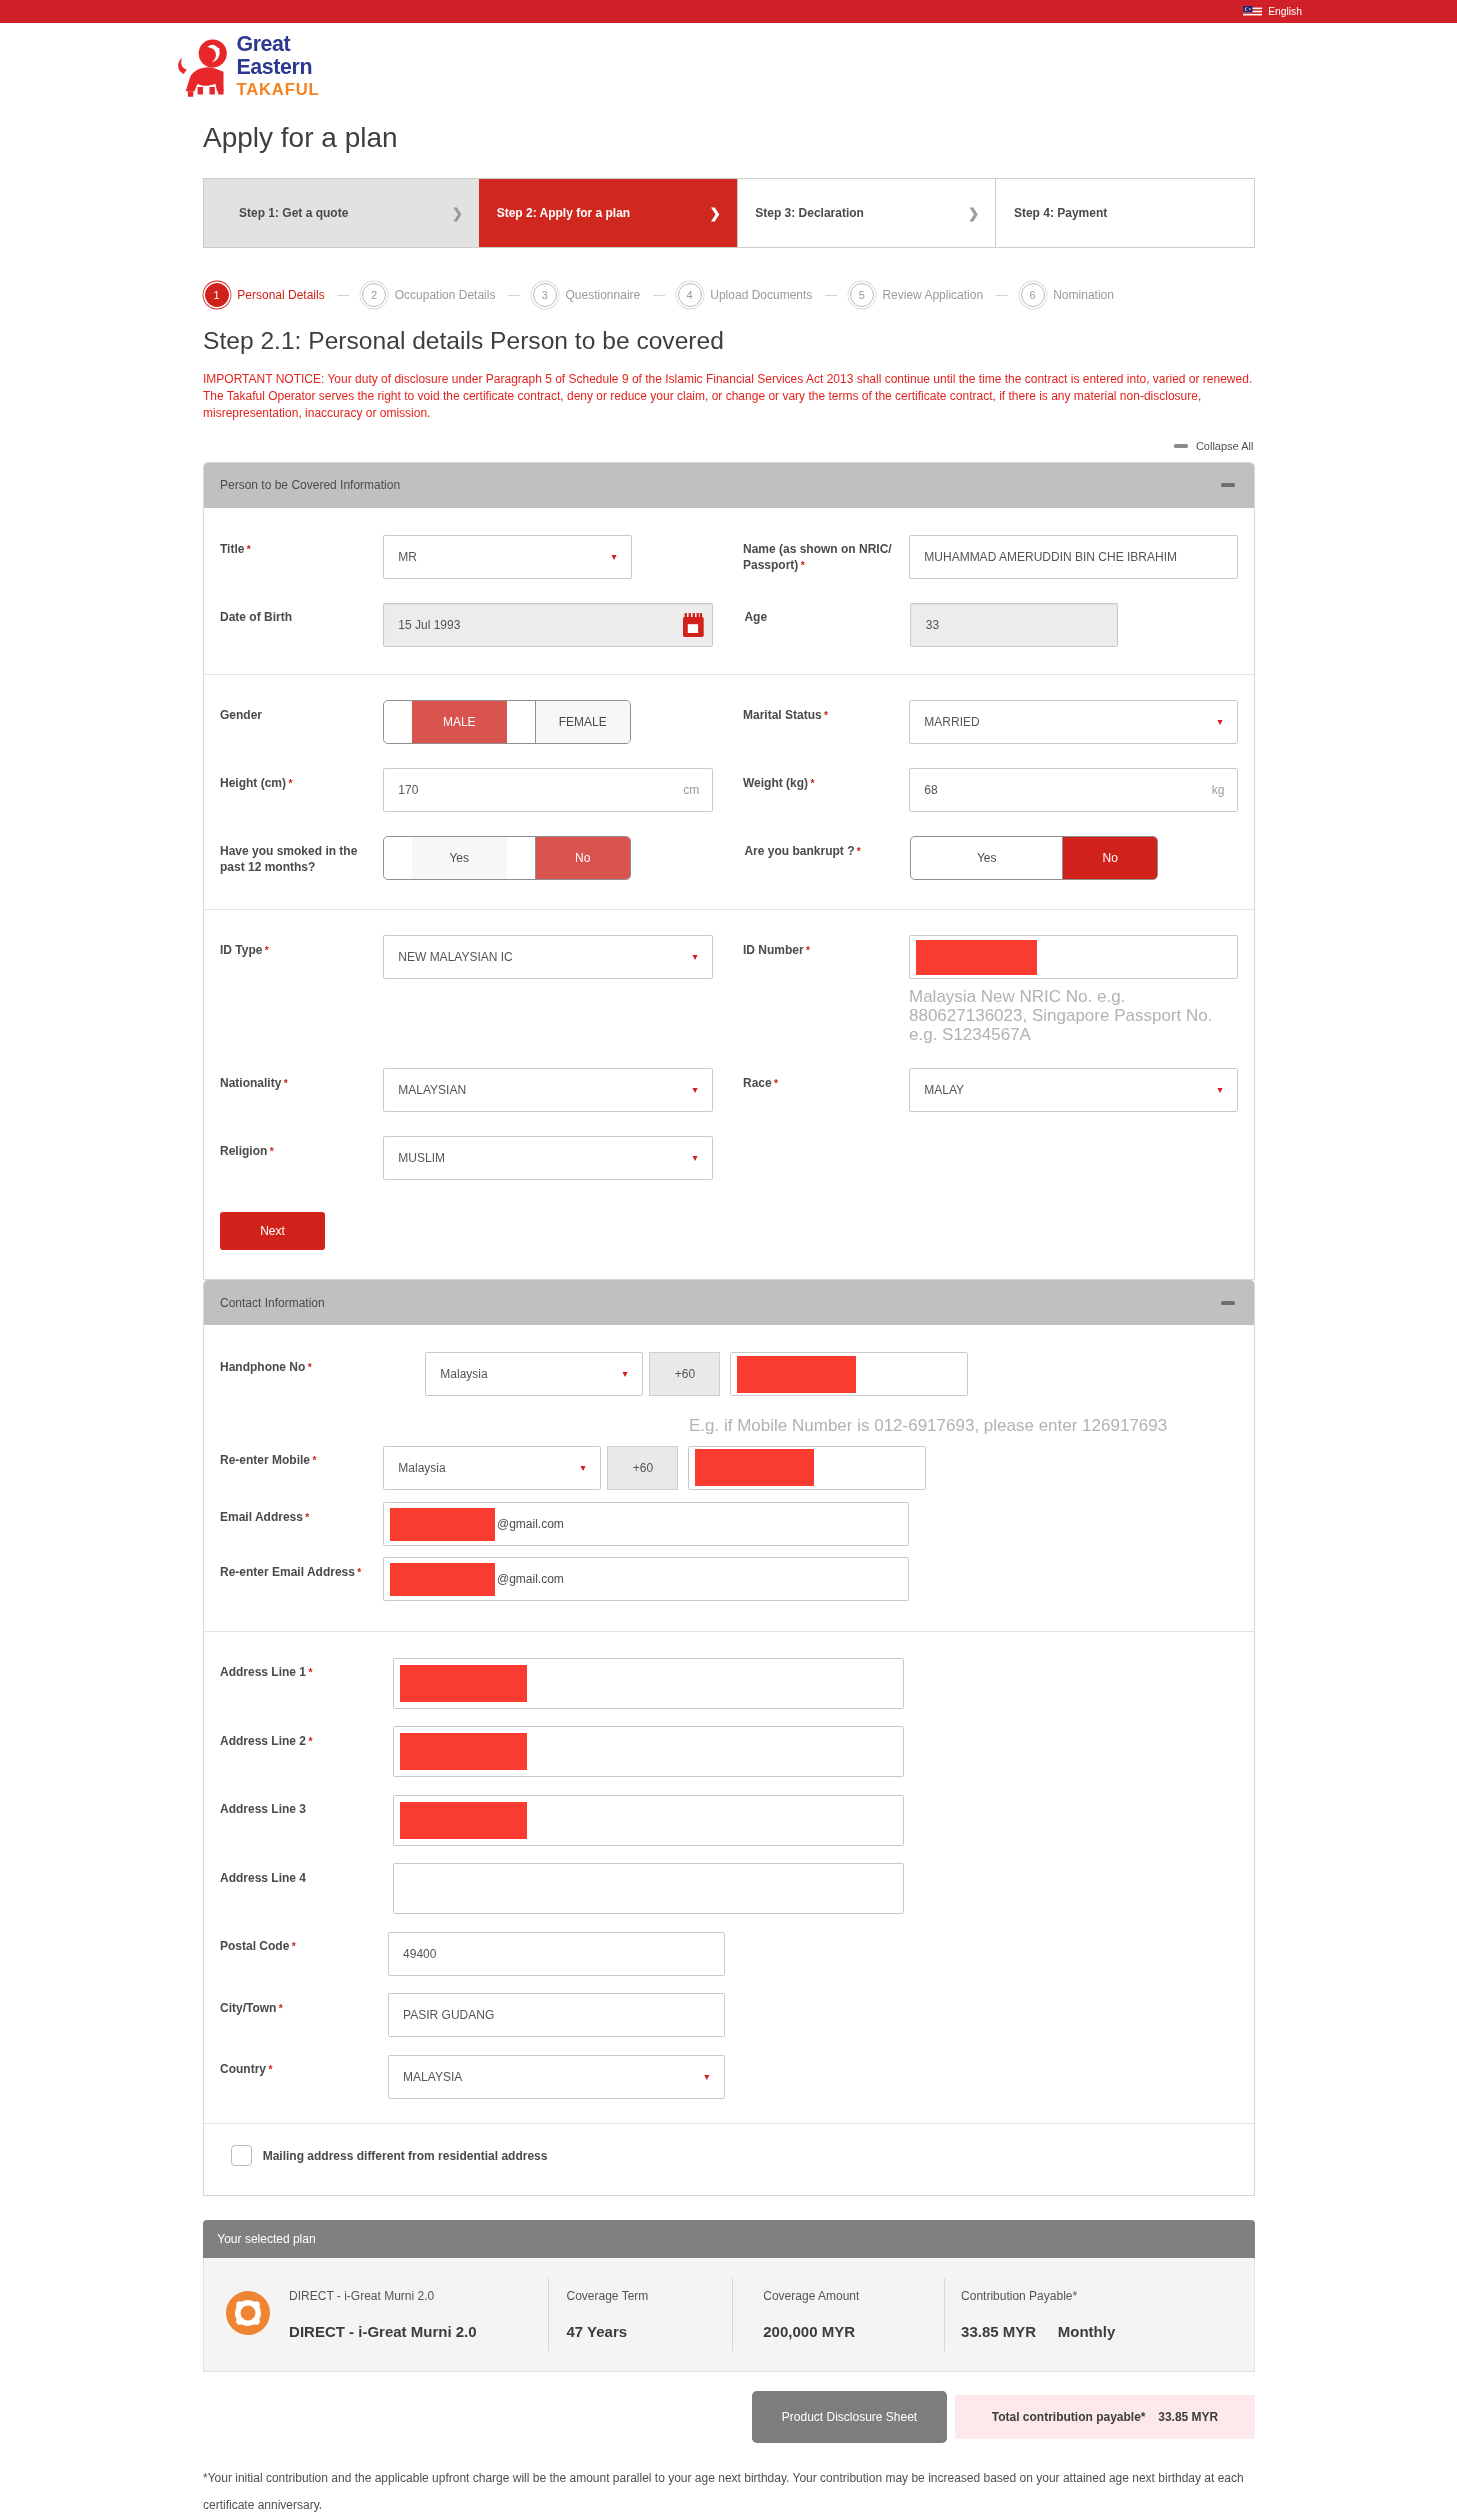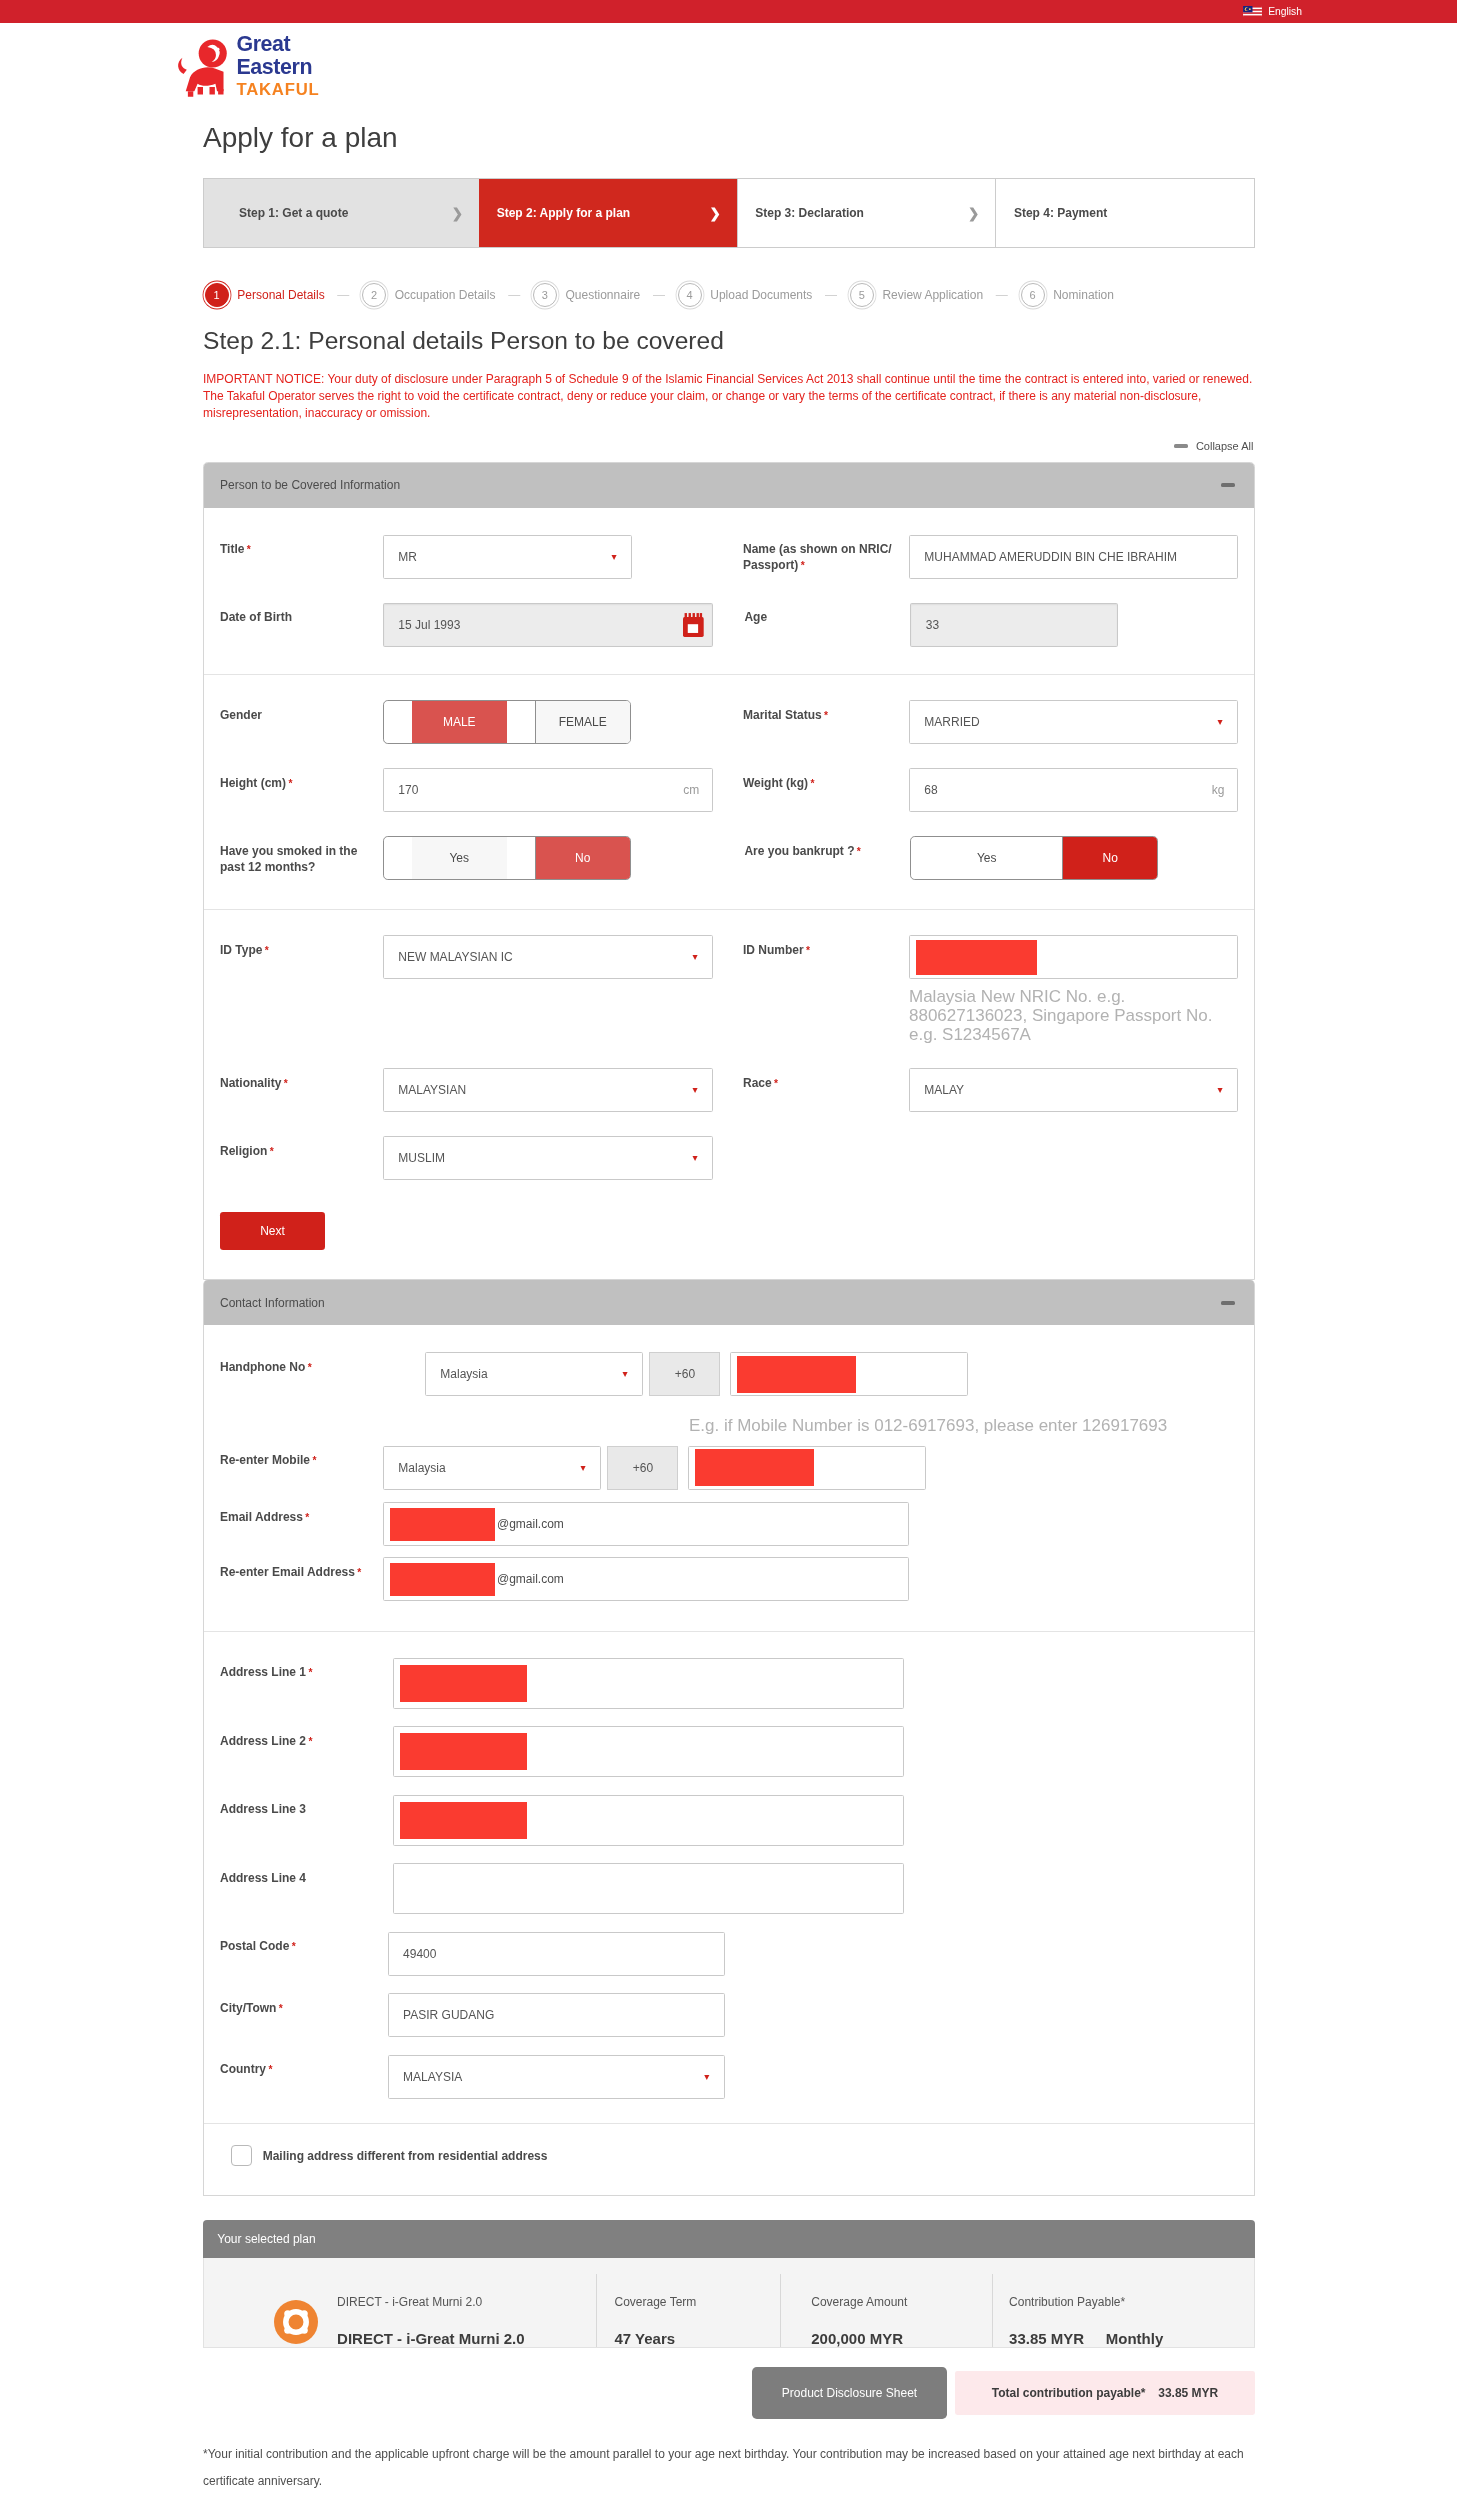--- a/index.html
+++ b/index.html
@@ -90,21 +90,21 @@
   .helperPhone { margin:-6.4px 0 11px 469px; }
   .adInput { width:511px; height:51px; margin-left:9.5px; }
   .smInput { width:337px; height:44px; margin-left:4.8px; }
   .arow { display:flex; margin-bottom:17.5px; }
   .checkRow { display:flex; align-items:center; padding:22px 0 29px 11px; }
   .checkbox { width:20.7px; height:20.7px; border:1.6px solid #b9b9b9; border-radius:4px; background:#fff; margin-right:11px; cursor:pointer; }
   .checkLbl { font-weight:bold; font-size:12px; color:#4a4a4a; }
   
   .planWrap { margin-top:24px; }
   .planH { background:#808080; height:38px; border-radius:4px 4px 0 0; color:#fff; font-size:12px; display:flex; align-items:center; padding:0 14.3px; }
-  .planB { background:#f4f4f4; height:90px; display:flex; align-items:flex-end; border:0.8px solid #e2e2e2; border-top:none;padding-left:48px; }
+  .planB { background:#f4f4f4; height:114px; display:flex; align-items:center; border:0.8px solid #e2e2e2; border-top:none; }
   .planIco { margin:0 12.7px 0 22px; }
   .pcol1 { width:265px; padding-left:6.4px; }
   .pcolSmall { font-size:12px; color:#555; }
   .pcolBig { font-size:15px; font-weight:bold; color:#3c3c3c; margin-top:20.7px; }
   .vdiv { width:0.8px; height:73px; background:#d8d8d8; }
   .pcol2 { width:184px; padding-left:18px; }
   .pcol3 { width:211px; padding-left:30px; }
   .pcol4 { flex:1; padding-left:16px; }
   .freq { margin-left:17.5px; }
   

